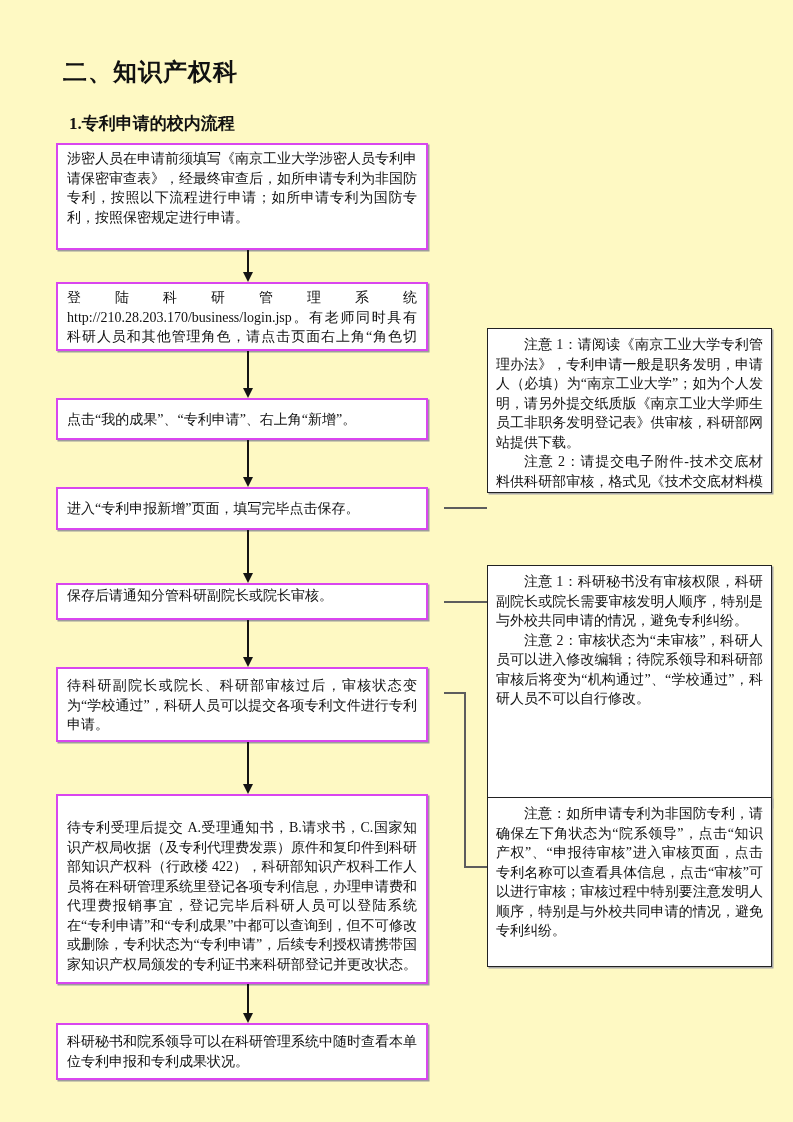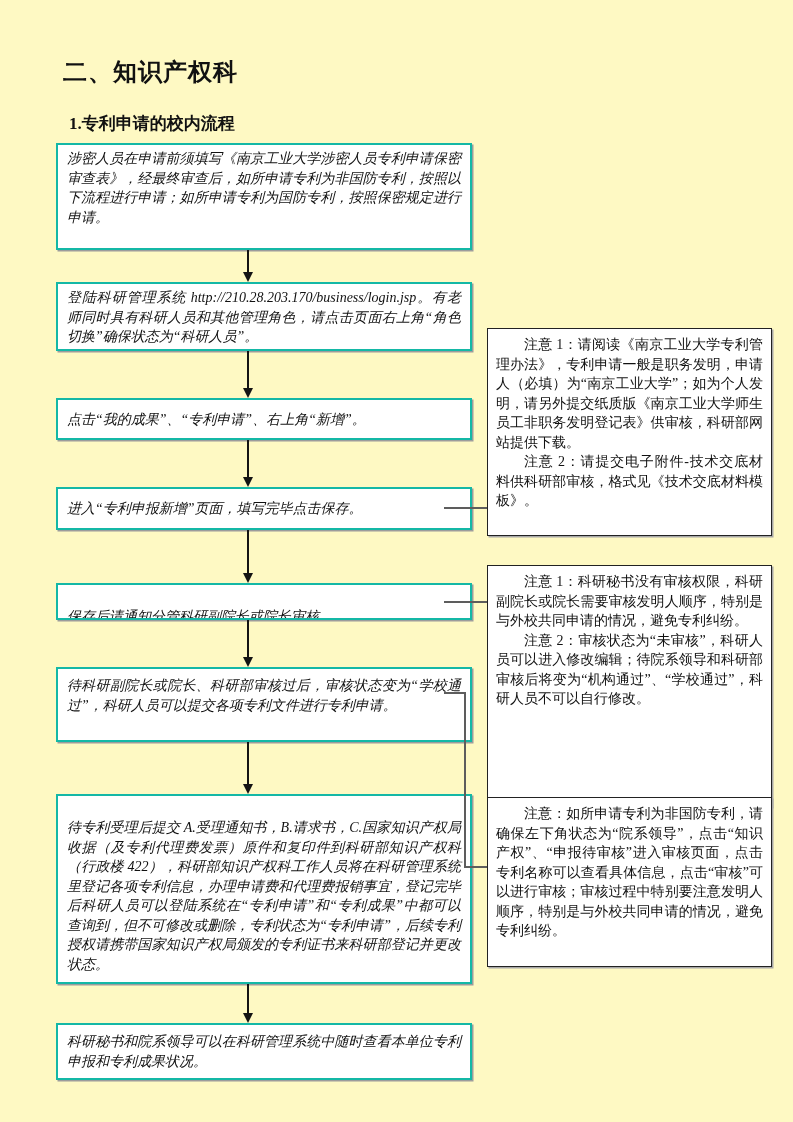--- a/index.html
+++ b/index.html
@@ -9,44 +9,43 @@
   .section-title {
     position:absolute; left:63px; top:56px; margin:0;
     font-size:24px; font-weight:bold; letter-spacing:1px;
   }
   .subsection-title {
     position:absolute; left:69px; top:112px; margin:0;
     font-size:17px; font-weight:bold;
   }
 
   .flow-box {
-    position:absolute; left:56px; width:416px; box-sizing:border-box;
-    background:#fff; border:2px solid #14b8a6; box-shadow:1.5px 1.5px 0 #9c9c9c;
+    position:absolute; left:56px; width:372px; box-sizing:border-box;
+    background:#fff; border:2px solid #d946ef; box-shadow:1.5px 1.5px 0 #9c9c9c;
     padding:4px 9px; font-size:14px; line-height:19.5px; text-align:justify;
     overflow:hidden;
-    font-style:italic;
   }
   .note-box {
     position:absolute; left:487px; width:285px; box-sizing:border-box;
     background:#fff; border:1.5px solid #222; box-shadow:1.5px 1.5px 0 #a8a8a8;
     padding:6px 8px; font-size:14px; line-height:19.5px; text-align:justify;
     overflow:hidden;
   }
   .note-box p { margin:0; text-indent:2em; }
 
   .b1 { top:143px; height:107px; }
   .b2 { top:282px; height:69px;  }
   .b3 { top:398px; height:42px; padding-top:10px; }
   .b4 { top:487px; height:43px; padding-top:10px; }
-  .b5 { top:583px; height:37px; padding-top:22px; }
+  .b5 { top:583px; height:37px; padding-top:1px; }
   .b6 { top:667px; height:75px; padding-top:7px; }
   .b7 { top:794px; height:190px; padding-top:22px; }
   .b8 { top:1023px; height:57px; padding-top:7px; }
 
-  .n1 { top:328px; height:208px; }
+  .n1 { top:328px; height:165px; }
   .n2 { top:565px; height:242px; }
   .n3 { top:797px; height:170px; }
 
   .varrow { position:absolute; width:12px; margin-left:-6px; }
   .varrow::before {
     content:""; position:absolute; left:5px; top:0; bottom:8px; width:2px; background:#141414;
   }
   .varrow::after {
     content:""; position:absolute; left:1px; bottom:0;
     border-left:5px solid transparent; border-right:5px solid transparent;

